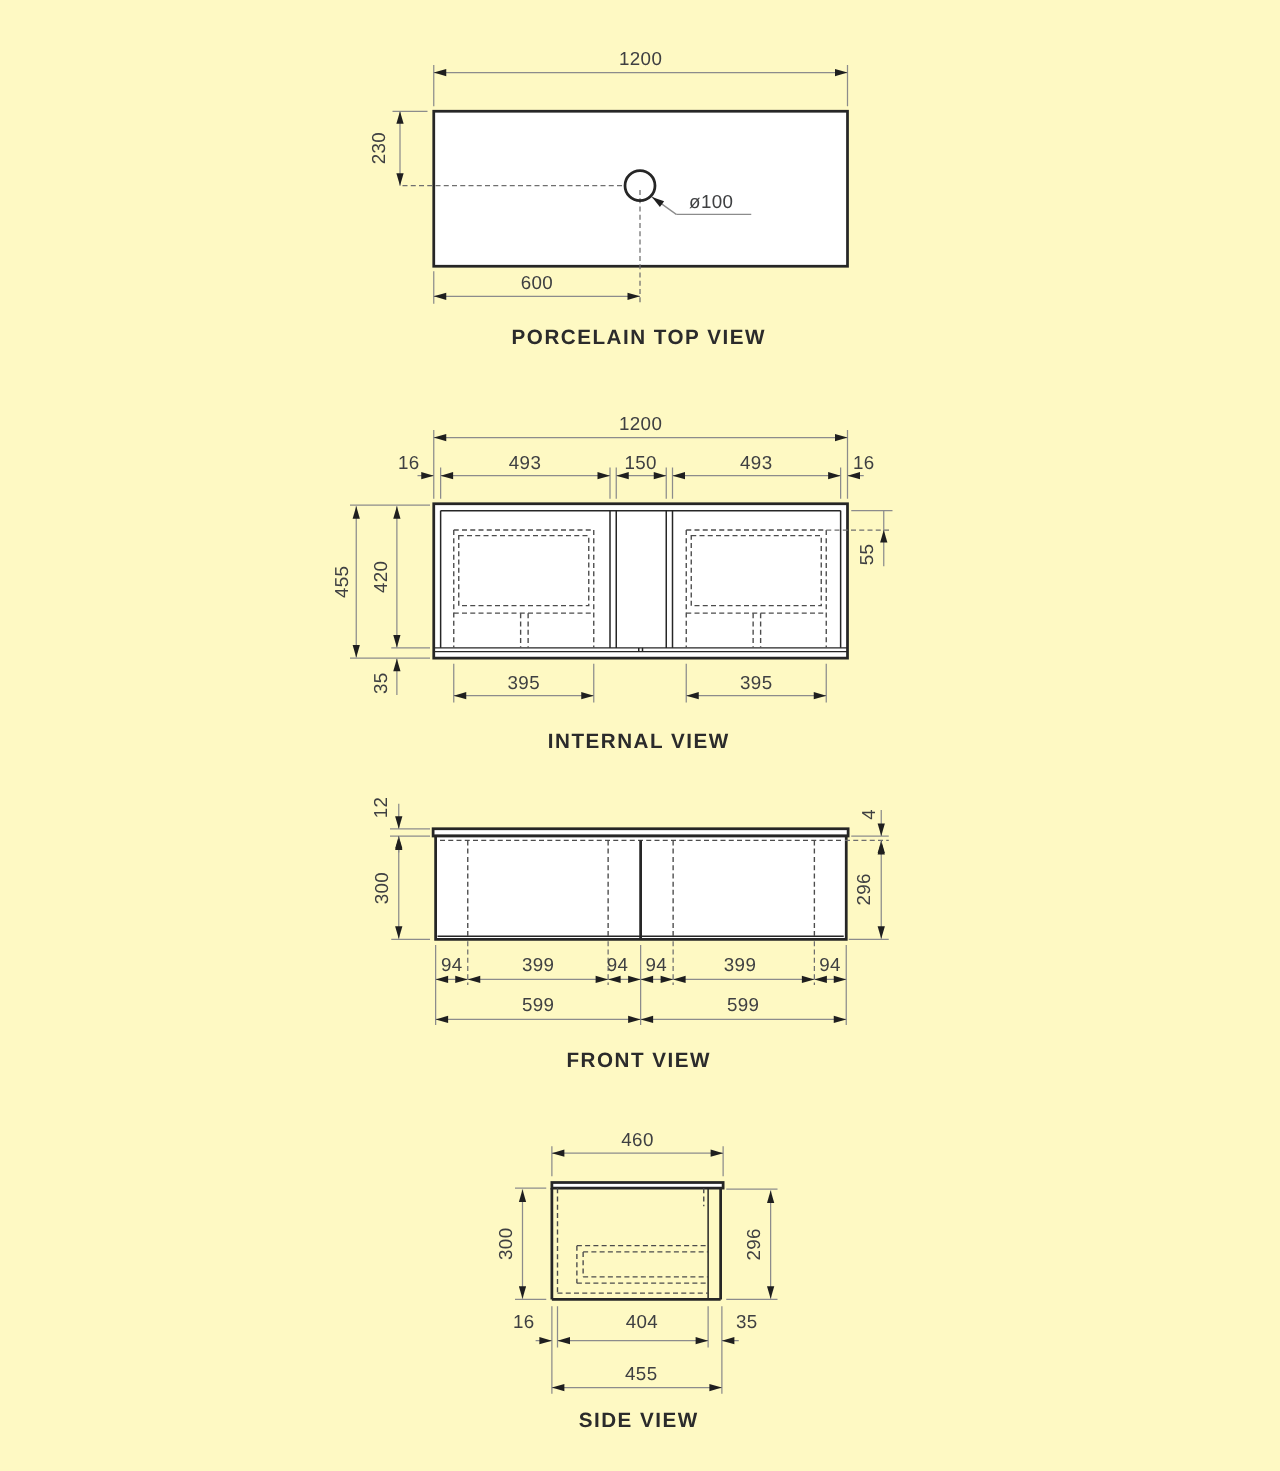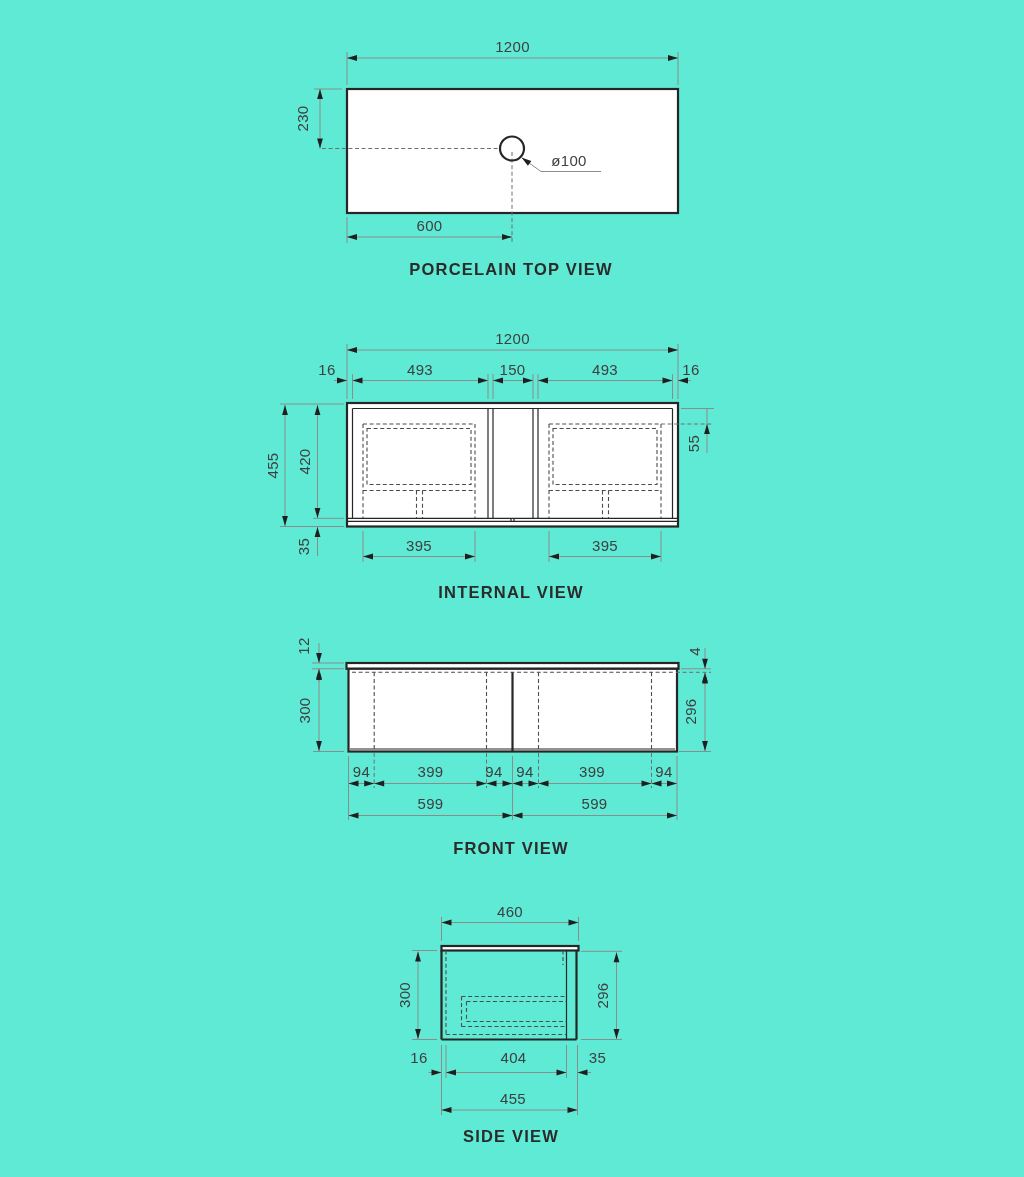--- a/index.html
+++ b/index.html
@@ -1,16 +1,16 @@
 <!DOCTYPE html>
 <html><head>
 <meta charset="utf-8">
 <style>
   html,body{margin:0;padding:0;background:#ffffff;}
-  #canvas{position:relative;width:1024px;height:1177px;background:#5eead4;overflow:hidden;}
+  #canvas{position:relative;width:1024px;height:1177px;background:#fef9c3;overflow:hidden;}
   svg{position:absolute;left:0;top:0;}
   svg text{font-family:"Liberation Sans", sans-serif;font-size:15px;fill:#3f4042;letter-spacing:0.3px;}
   svg text.ttl{font-size:16.5px;font-weight:bold;letter-spacing:1.2px;fill:#2b2b2b;}
   .obj{stroke:#262626;stroke-width:2.2;fill:none;}
   .objf{stroke:#262626;stroke-width:2.2;fill:#ffffff;}
   .thin{stroke:#262626;stroke-width:1.2;fill:none;}
   .hid{stroke:#4c4c4c;stroke-width:1.1;fill:none;stroke-dasharray:4,2.6;}
   .dim{stroke:#8c8c8c;stroke-width:1;fill:none;}
   .dimd{stroke:#6f6f6f;stroke-width:1;fill:none;stroke-dasharray:4,2.6;}
 </style>

